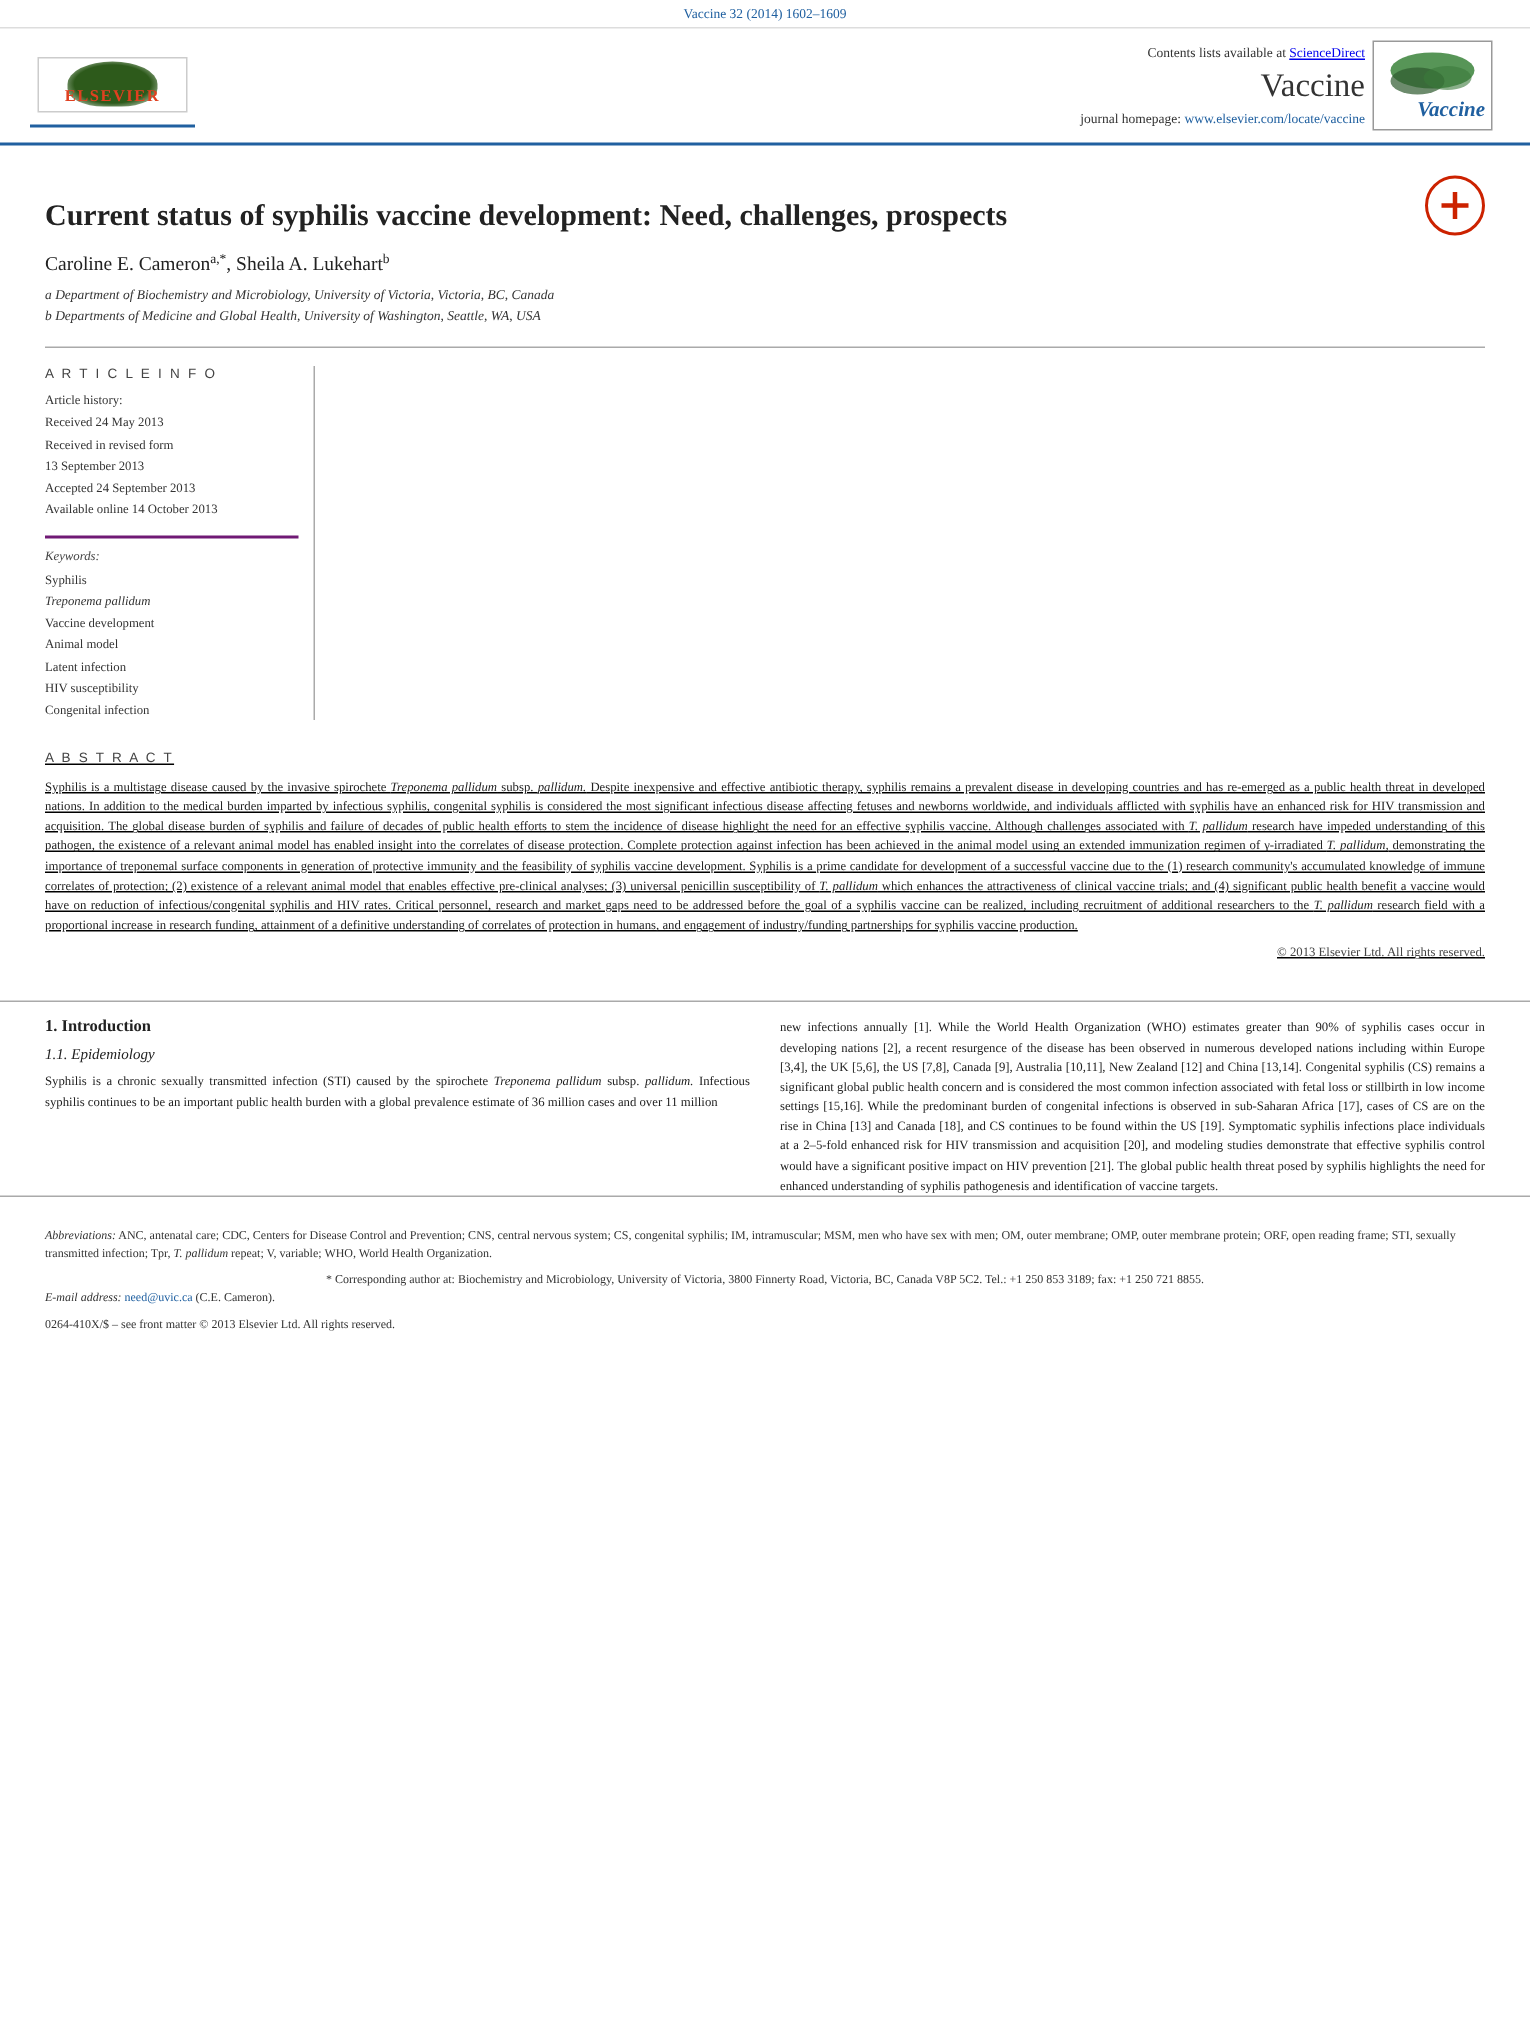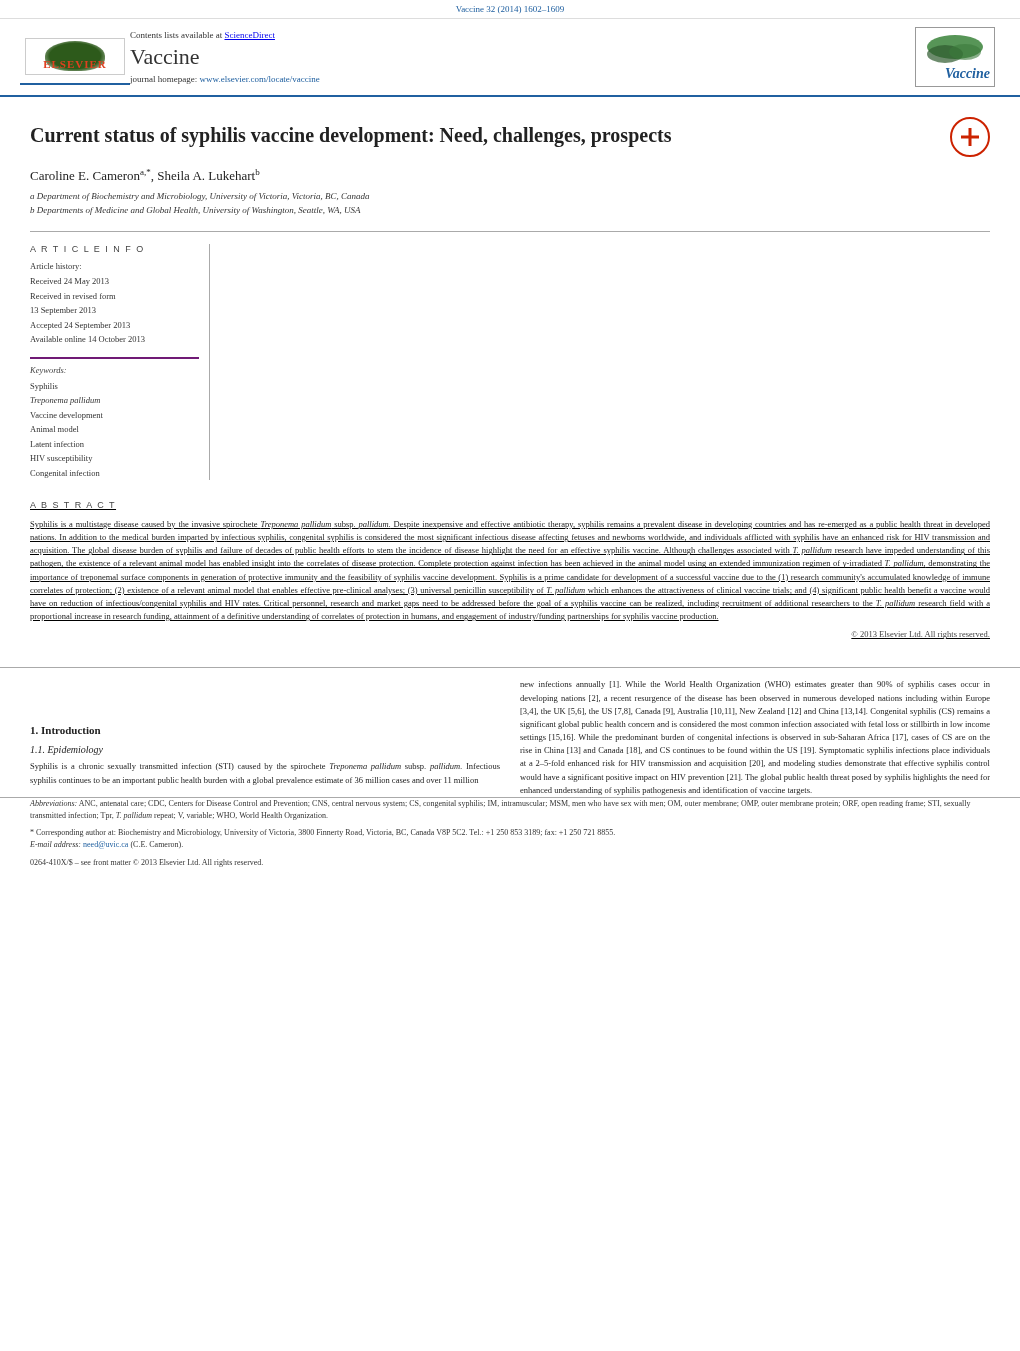--- a/index.html
+++ b/index.html
@@ -21,21 +21,21 @@
       border-bottom: 2px solid #2060a0;
     }
     .journal-header .elsevier-logo {
       width: 110px;
       display: flex;
       flex-direction: column;
       align-items: center;
     }
     .journal-header .center-info {
       flex: 1;
-      text-align: left;
+      text-align: right;
     }
     .journal-header .center-info .contents-line {
       font-size: 9px;
       color: #333;
       margin-bottom: 4px;
     }
     .journal-header .center-info .journal-name {
       font-size: 22px;
       font-family: 'Times New Roman', serif;
       color: #333;
@@ -109,21 +109,21 @@
     }
 
     
     .main-content {
       padding: 16px 30px;
     }
 
     
     .article-title-section {
       display: flex;
-      align-items: center;
+      align-items: flex-end;
       justify-content: space-between;
       margin-bottom: 10px;
     }
     .article-title {
       font-size: 20px;
       font-family: 'Times New Roman', serif;
       color: #222;
       line-height: 1.3;
       flex: 1;
       padding-right: 20px;
@@ -280,41 +280,40 @@
     .body-right {
       flex: 1;
     }
 
     
     .section-heading {
       font-size: 11px;
       font-weight: bold;
       color: #222;
       margin-bottom: 6px;
-      margin-top: 46px;
     }
     .subsection-heading {
       font-size: 10px;
       font-style: italic;
       color: #222;
       margin-bottom: 5px;
       margin-top: 8px;
     }
     .body-text {
       font-size: 8.5px;
       line-height: 1.55;
       color: #222;
       text-align: justify;
     }
     .body-text em { font-style: italic; }
 
     
     .footnote-section {
       border-top: 1px solid #aaa;
-      padding: 0 30px;
+      padding: 20px 30px;
       font-size: 8px;
       line-height: 1.55;
       color: #333;
     }
     .footnote-section a {
       color: #2060a0;
       text-decoration: none;
     }
 
     
@@ -436,21 +435,21 @@
     <div class="body-text">
       new infections annually [1]. While the World Health Organization (WHO) estimates greater than 90% of syphilis cases occur in developing nations [2], a recent resurgence of the disease has been observed in numerous developed nations including within Europe [3,4], the UK [5,6], the US [7,8], Canada [9], Australia [10,11], New Zealand [12] and China [13,14]. Congenital syphilis (CS) remains a significant global public health concern and is considered the most common infection associated with fetal loss or stillbirth in low income settings [15,16]. While the predominant burden of congenital infections is observed in sub-Saharan Africa [17], cases of CS are on the rise in China [13] and Canada [18], and CS continues to be found within the US [19]. Symptomatic syphilis infections place individuals at a 2–5-fold enhanced risk for HIV transmission and acquisition [20], and modeling studies demonstrate that effective syphilis control would have a significant positive impact on HIV prevention [21]. The global public health threat posed by syphilis highlights the need for enhanced understanding of syphilis pathogenesis and identification of vaccine targets.
     </div>
   </div>
 </div>
 
 <div class="footnote-section">
   <div>
     <em>Abbreviations:</em> ANC, antenatal care; CDC, Centers for Disease Control and Prevention; CNS, central nervous system; CS, congenital syphilis; IM, intramuscular; MSM, men who have sex with men; OM, outer membrane; OMP, outer membrane protein; ORF, open reading frame; STI, sexually transmitted infection; Tpr, <em>T. pallidum</em> repeat; V, variable; WHO, World Health Organization.
   </div>
-  <div style="margin-top:4px;">
+  <div style="margin-top:4px;text-align:center;">
     * Corresponding author at: Biochemistry and Microbiology, University of Victoria, 3800 Finnerty Road, Victoria, BC, Canada V8P 5C2. Tel.: +1 250 853 3189; fax: +1 250 721 8855.
   </div>
   <div>
     <em>E-mail address:</em> <a href="#">need@uvic.ca</a> (C.E. Cameron).
   </div>
   <div style="margin-top:6px;">
     <span>0264-410X/$ – see front matter © 2013 Elsevier Ltd. All rights reserved.</span>
   </div>
 </div>
 

